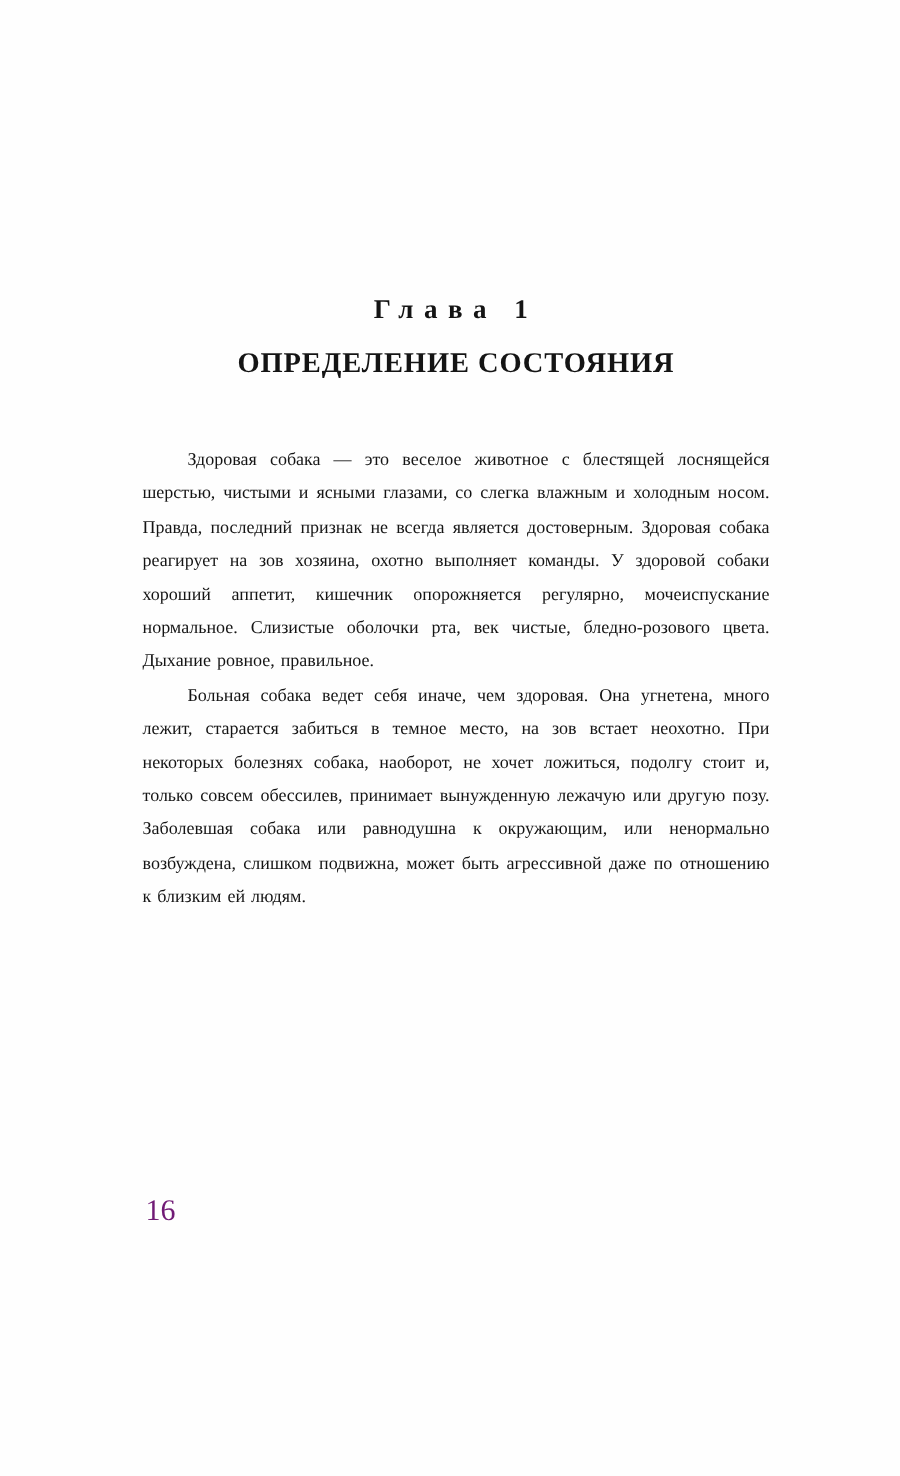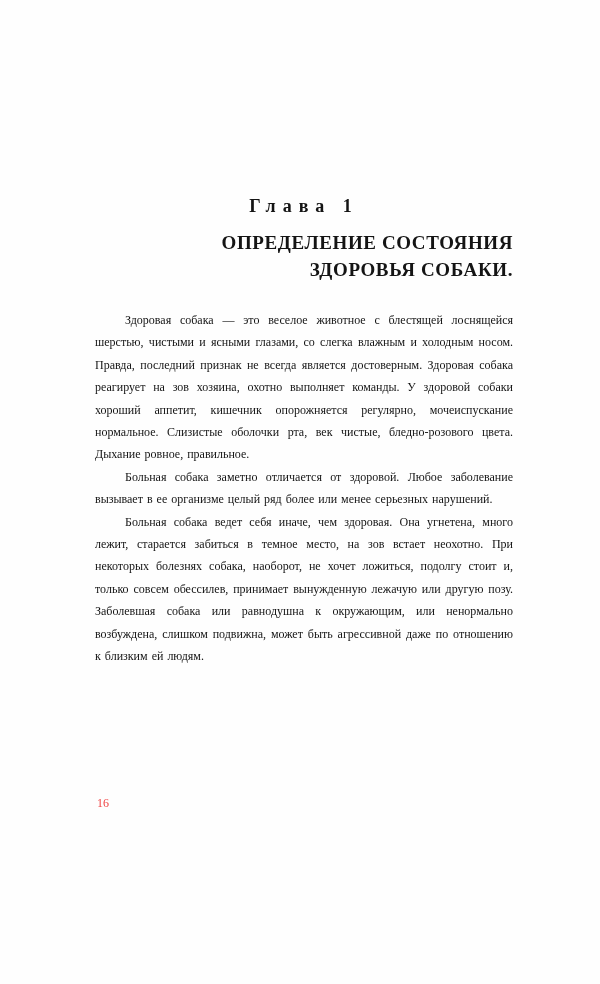--- a/index.html
+++ b/index.html
@@ -24,58 +24,57 @@
   }
   .chapter {
     text-align: center;
     font-size: 18px;
     font-weight: bold;
     letter-spacing: 7px;
     margin-bottom: 12px;
     white-space: nowrap;
   }
   .title {
-    text-align: right;
+    text-align: center;
     font-size: 19px;
     font-weight: bold;
     line-height: 27px;
     letter-spacing: 0.6px;
-    margin-bottom: 26px;
+    margin-bottom: 12px;
   }
   .body-text p {
     font-size: 12px;
     line-height: 22.4px;
     text-align: justify;
     text-indent: 30px;
     word-spacing: 1px;
   }
   .page-number {
     position: absolute;
     left: 97px;
     top: 796px;
-    font-size: 12px;
-    color: #ef4444;
+    font-size: 20px;
+    color: #701a75;
     text-align: right;
   }
 </style>
 </head>
 <body>
 
 <div class="page">
   <div class="content">
 
     <h2 class="chapter">Глава 1</h2>
 
     <h1 class="title">
       <span>ОПРЕДЕЛЕНИЕ СОСТОЯНИЯ</span><br>
-      <span>ЗДОРОВЬЯ СОБАКИ.</span><br>
+      <br>
     </h1>
 
     <div class="body-text">
       <p>Здоровая собака — это веселое животное с блестящей лоснящейся шерстью, чистыми и ясными глазами, со слегка влажным и холодным носом. Правда, последний признак не всегда является достоверным. Здоровая собака реагирует на зов хозяина, охотно выполняет команды. У здоровой собаки хороший аппетит, кишечник опорожняется регулярно, мочеиспускание нормальное. Слизистые оболочки рта, век чистые, бледно-розового цвета. Дыхание ровное, правильное.</p>
-      <p>Больная собака заметно отличается от здоровой. Любое заболевание вызывает в ее организме целый ряд более или менее серьезных нарушений.</p>
       <p>Больная собака ведет себя иначе, чем здоровая. Она угнетена, много лежит, старается забиться в темное место, на зов встает неохотно. При некоторых болезнях собака, наоборот, не хочет ложиться, подолгу стоит и, только совсем обессилев, принимает вынужденную лежачую или другую позу. Заболевшая собака или равнодушна к окружающим, или ненормально возбуждена, слишком подвижна, может быть агрессивной даже по отношению к близким ей людям.</p>
     </div>
 
   </div>
 
   <div class="page-number">16</div>
 </div>
 
 </body></html>

